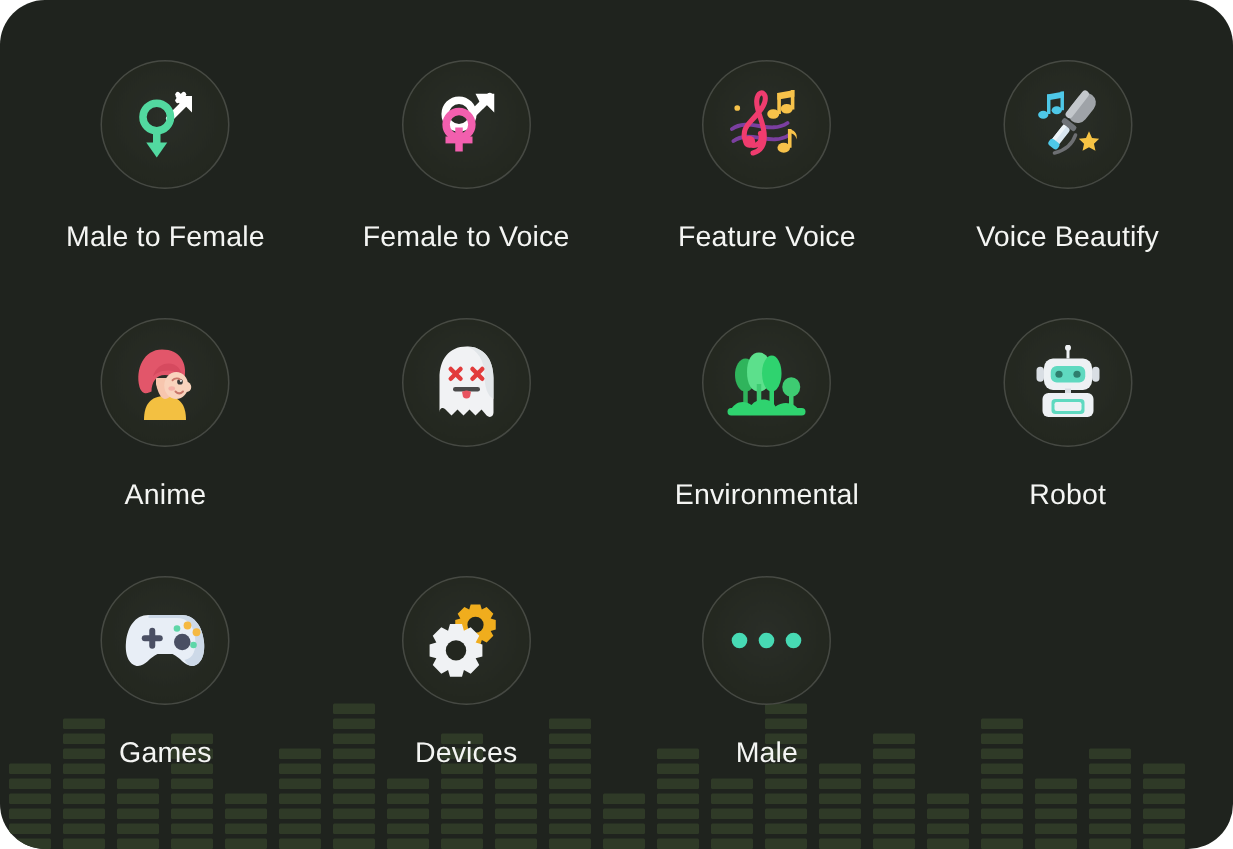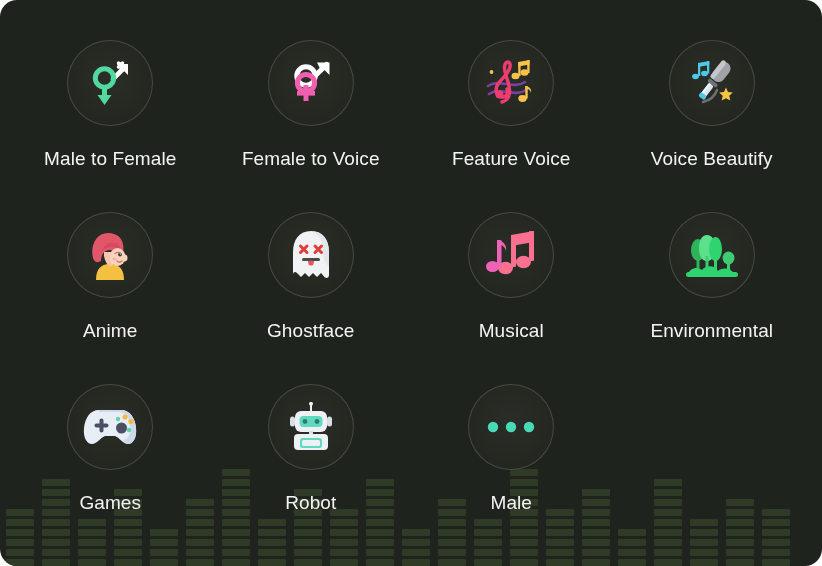--- a/index.html
+++ b/index.html
@@ -14,21 +14,21 @@
     font-family: "Liberation Sans", sans-serif;
   }
 
   #app-card {
     position: absolute;
     left: 0;
     top: 0;
     width: 822px;
     height: 566px;
     background: #1f231e;
-    border-radius: 17px;
+    border-radius: 30px;
     overflow: hidden;
   }
 
   
   #equalizer {
     position: absolute;
     left: 0;
     bottom: 0;
     width: 822px;
     height: 130px;
@@ -409,76 +409,39 @@
           <path d="M25 3 C37 3 43 12 43 24 L43 38 C39 36 37 30 37 22 C37 12 32 5 25 3 Z" fill="#dfe2e6" opacity="0.8"></path>
           <g stroke="#e23b3b" stroke-width="3" stroke-linecap="round">
             <path d="M14.5 18 L21 24.5 M21 18 L14.5 24.5"></path>
             <path d="M29 18 L35.5 24.5 M35.5 18 L29 24.5"></path>
           </g>
           <rect x="16" y="30" width="18" height="3" rx="1.5" fill="#4a4a4a"></rect>
           <path d="M22 33 C22 37 28 37 28 33 Z" fill="#e8535f"></path>
           <circle cx="25" cy="35" r="2.6" fill="#e8535f"></circle>
         </svg>
       </div>
-      <div class="tile-label">Ghostface</div>
-    </div>
-
-    <div class="tile">
-      <div class="tile-circle">
-        <svg width="52" height="52" viewBox="0 0 52 52">
-          <g fill="#fa7090">
-            <rect x="26" y="6" width="5" height="32" rx="1"></rect>
-            <rect x="44" y="2" width="5" height="30" rx="1"></rect>
-            <path d="M26 6 L49 2 L49 13 L26 17 Z"></path>
-            <ellipse cx="20.5" cy="39" rx="7.5" ry="6.2"></ellipse>
-            <ellipse cx="38.5" cy="33" rx="7.5" ry="6.2"></ellipse>
-          </g>
-          <g fill="#ee63b8">
-            <rect x="12" y="11" width="4.5" height="26" rx="1"></rect>
-            <ellipse cx="7.5" cy="37.5" rx="6.5" ry="5.5"></ellipse>
-            <path d="M12 11 C18.5 12 22 16 21 22 C20 17.5 16.5 15 12 15.5 Z"></path>
-          </g>
-        </svg>
-      </div>
-      <div class="tile-label">Musical</div>
-    </div>
+    </div>
+
 
     <div class="tile">
       <div class="tile-circle">
         <svg width="56" height="50" viewBox="0 0 56 50">
           <ellipse cx="14" cy="20" rx="7" ry="11" fill="#2fb45c"></ellipse>
           <rect x="12.5" y="28" width="3" height="13" fill="#2fb45c"></rect>
           <path d="M23 5 C28 5 31 10 31 18 C31 26 28 31 23 31 C18 31 15 26 15 18 C15 10 18 5 23 5 Z" fill="#5ce08c"></path>
           <rect x="21.5" y="26" width="3" height="15" fill="#3ecb72"></rect>
           <ellipse cx="31.5" cy="19" rx="6.5" ry="12" fill="#2fd36f"></ellipse>
           <rect x="30" y="28" width="3" height="13" fill="#2fd36f"></rect>
           <ellipse cx="44.5" cy="28" rx="6" ry="6.5" fill="#3ecb72"></ellipse>
           <rect x="43" y="32" width="3" height="9" fill="#3ecb72"></rect>
           <path d="M4 44 C6 38 13 36 18 40 C22 35 31 35 34 41 C39 37 47 38 50 44 Z" fill="#2fd36f"></path>
           <rect x="2" y="42" width="52" height="5" rx="2.5" fill="#2fd36f"></rect>
         </svg>
       </div>
       <div class="tile-label">Environmental</div>
-    </div>
-
-    <div class="tile">
-      <div class="tile-circle">
-        <svg width="56" height="42" viewBox="0 0 56 42">
-          <path d="M17 4 L39 4 C48 4 53 12 54 22 C55 32 51 38 46 38 C41 38 38 32 33 30 L23 30 C18 32 15 38 10 38 C5 38 1 32 2 22 C3 12 8 4 17 4 Z" fill="#e8eef6"></path>
-          <path d="M17 4 L39 4 C48 4 53 12 54 22 C55 32 51 38 46 38 C44 38 42.5 36.5 41 34 C47 33 49 27 48 19 C47 11 43 6 36 6 L17 6 Z" fill="#cdd9e8"></path>
-          <rect x="12.5" y="17.5" width="14" height="4" rx="2" fill="#4a4f63"></rect>
-          <rect x="17.5" y="12.5" width="4" height="14" rx="2" fill="#4a4f63"></rect>
-          <circle cx="39.5" cy="22" r="5.5" fill="#4a4f63"></circle>
-          <circle cx="43" cy="11" r="2.6" fill="#f5b942"></circle>
-          <circle cx="49" cy="15.5" r="2.6" fill="#f5b942"></circle>
-          <circle cx="36" cy="13" r="2.2" fill="#5ed6a8"></circle>
-          <circle cx="47" cy="24" r="2.2" fill="#5ed6a8"></circle>
-        </svg>
-      </div>
-      <div class="tile-label">Games</div>
     </div>
 
     <div class="tile">
       <div class="tile-circle">
         <svg width="52" height="50" viewBox="0 0 52 50">
           <rect x="25" y="1" width="2" height="8" fill="#eef1f4"></rect>
           <circle cx="26" cy="1.8" r="2" fill="#eef1f4"></circle>
           <rect x="10" y="9" width="32" height="21" rx="6" fill="#eef1f4"></rect>
           <rect x="14.5" y="14" width="23" height="11" rx="4" fill="#5fd9c0"></rect>
           <circle cx="20" cy="19.5" r="2.4" fill="#2e7f6e"></circle>
@@ -487,20 +450,52 @@
           <rect x="42" y="14.5" width="5" height="10" rx="2.5" fill="#d9dee4"></rect>
           <rect x="24" y="29" width="4" height="4" fill="#d9dee4"></rect>
           <rect x="9" y="32" width="34" height="16" rx="4" fill="#eef1f4"></rect>
           <rect x="15" y="36" width="22" height="10" rx="2.5" fill="#5fd9c0"></rect>
           <rect x="17" y="38" width="18" height="6" rx="1.5" fill="#eef1f4"></rect>
         </svg>
       </div>
       <div class="tile-label">Robot</div>
     </div>
 
+    <div class="tile">
+      <div class="tile-circle">
+        <svg width="56" height="42" viewBox="0 0 56 42">
+          <path d="M17 4 L39 4 C48 4 53 12 54 22 C55 32 51 38 46 38 C41 38 38 32 33 30 L23 30 C18 32 15 38 10 38 C5 38 1 32 2 22 C3 12 8 4 17 4 Z" fill="#e8eef6"></path>
+          <path d="M17 4 L39 4 C48 4 53 12 54 22 C55 32 51 38 46 38 C44 38 42.5 36.5 41 34 C47 33 49 27 48 19 C47 11 43 6 36 6 L17 6 Z" fill="#cdd9e8"></path>
+          <rect x="12.5" y="17.5" width="14" height="4" rx="2" fill="#4a4f63"></rect>
+          <rect x="17.5" y="12.5" width="4" height="14" rx="2" fill="#4a4f63"></rect>
+          <circle cx="39.5" cy="22" r="5.5" fill="#4a4f63"></circle>
+          <circle cx="43" cy="11" r="2.6" fill="#f5b942"></circle>
+          <circle cx="49" cy="15.5" r="2.6" fill="#f5b942"></circle>
+          <circle cx="36" cy="13" r="2.2" fill="#5ed6a8"></circle>
+          <circle cx="47" cy="24" r="2.2" fill="#5ed6a8"></circle>
+        </svg>
+      </div>
+      <div class="tile-label">Games</div>
+    </div>
+
+    <div class="tile">
+      <div class="tile-circle">
+        <svg width="54" height="50" viewBox="0 0 54 50">
+          <g fill="#f0ad1d" transform="translate(33,13)">
+            <path d="M-3.2 -12 L3.2 -12 L4.2 -8.6 L7.4 -10.4 L11.9 -5.9 L10.1 -2.7 L13.5 -1.7 L13.5 4.7 L10.1 5.7 L11.9 8.9 L7.4 13.4 L4.2 11.6 L3.2 15 L-3.2 15 L-4.2 11.6 L-7.4 13.4 L-11.9 8.9 L-10.1 5.7 L-13.5 4.7 L-13.5 -1.7 L-10.1 -2.7 L-11.9 -5.9 L-7.4 -10.4 L-4.2 -8.6 Z"></path>
+          </g>
+          <circle cx="33" cy="14.5" r="5.4" fill="#23271f"></circle>
+          <g fill="#f0f2f4" transform="translate(20,30)">
+            <path d="M-4 -16 L4 -16 L5.3 -11.5 L9.8 -13.9 L15.5 -8.2 L13.1 -3.7 L17.6 -2.4 L17.6 5.6 L13.1 6.9 L15.5 11.4 L9.8 17.1 L5.3 14.7 L4 19.2 L-4 19.2 L-5.3 14.7 L-9.8 17.1 L-15.5 11.4 L-13.1 6.9 L-17.6 5.6 L-17.6 -2.4 L-13.1 -3.7 L-15.5 -8.2 L-9.8 -13.9 L-5.3 -11.5 Z"></path>
+          </g>
+          <circle cx="20" cy="31.6" r="6.8" fill="#23271f"></circle>
+        </svg>
+      </div>
+      <div class="tile-label">Devices</div>
+    </div>
 
     <div class="tile">
       <div class="tile-circle">
         <svg width="50" height="14" viewBox="0 0 50 14">
           <circle cx="7" cy="7" r="5.2" fill="#47dab4"></circle>
           <circle cx="25" cy="7" r="5.2" fill="#47dab4"></circle>
           <circle cx="43" cy="7" r="5.2" fill="#47dab4"></circle>
         </svg>
       </div>
       <div class="tile-label">Male</div>

